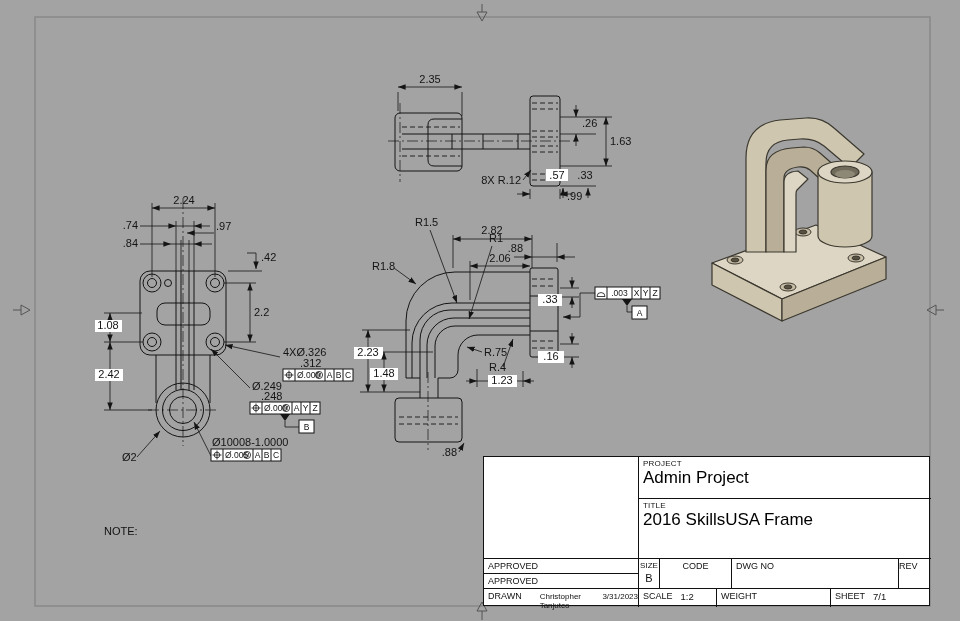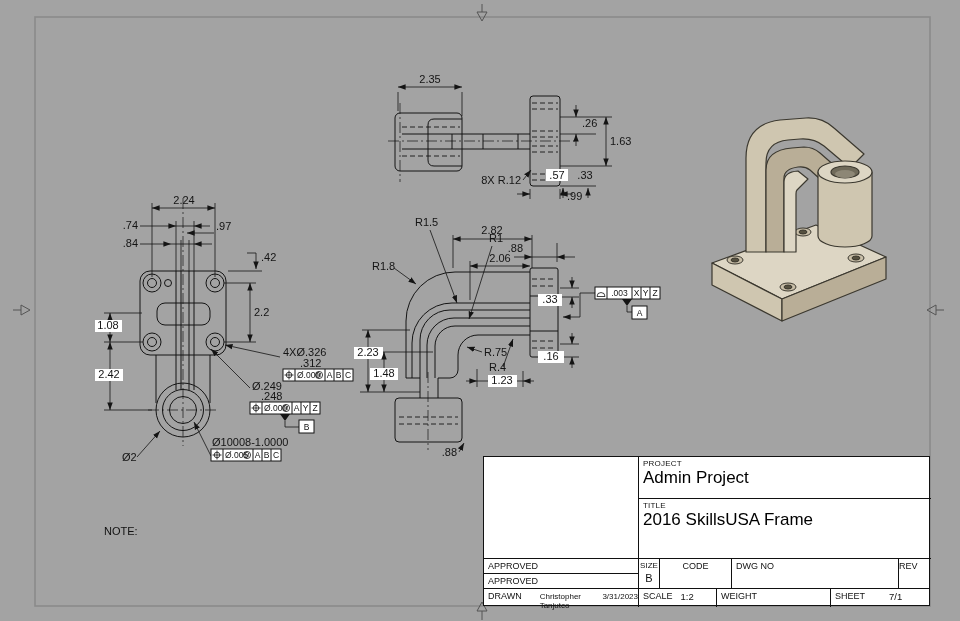--- a/index.html
+++ b/index.html
@@ -433,19 +433,19 @@
     <div style="font-size:9px;color:#111;padding-top:2px;">REV</div>
   </div>
 
   <div class="tb bl bt" style="left:154px;top:131px;width:78px;height:19px;display:flex;gap:8px;">
     <div class="row-lbl">SCALE</div>
     <div style="font-size:9.5px;color:#111;padding-top:2px;">1:2</div>
   </div>
   <div class="tb bl bt" style="left:232px;top:131px;width:114px;height:19px;">
     <div class="row-lbl">WEIGHT</div>
   </div>
-  <div class="tb bl bt" style="left:346px;top:131px;width:100px;height:19px;display:flex;gap:24px;">
+  <div class="tb bl bt" style="left:346px;top:131px;width:100px;height:19px;display:flex;gap:8px;">
     <div class="row-lbl">SHEET</div>
     <div style="font-size:9.5px;color:#111;padding-top:2px;">7/1</div>
   </div>
 </div>
 
 </div>
 
 </body></html>

